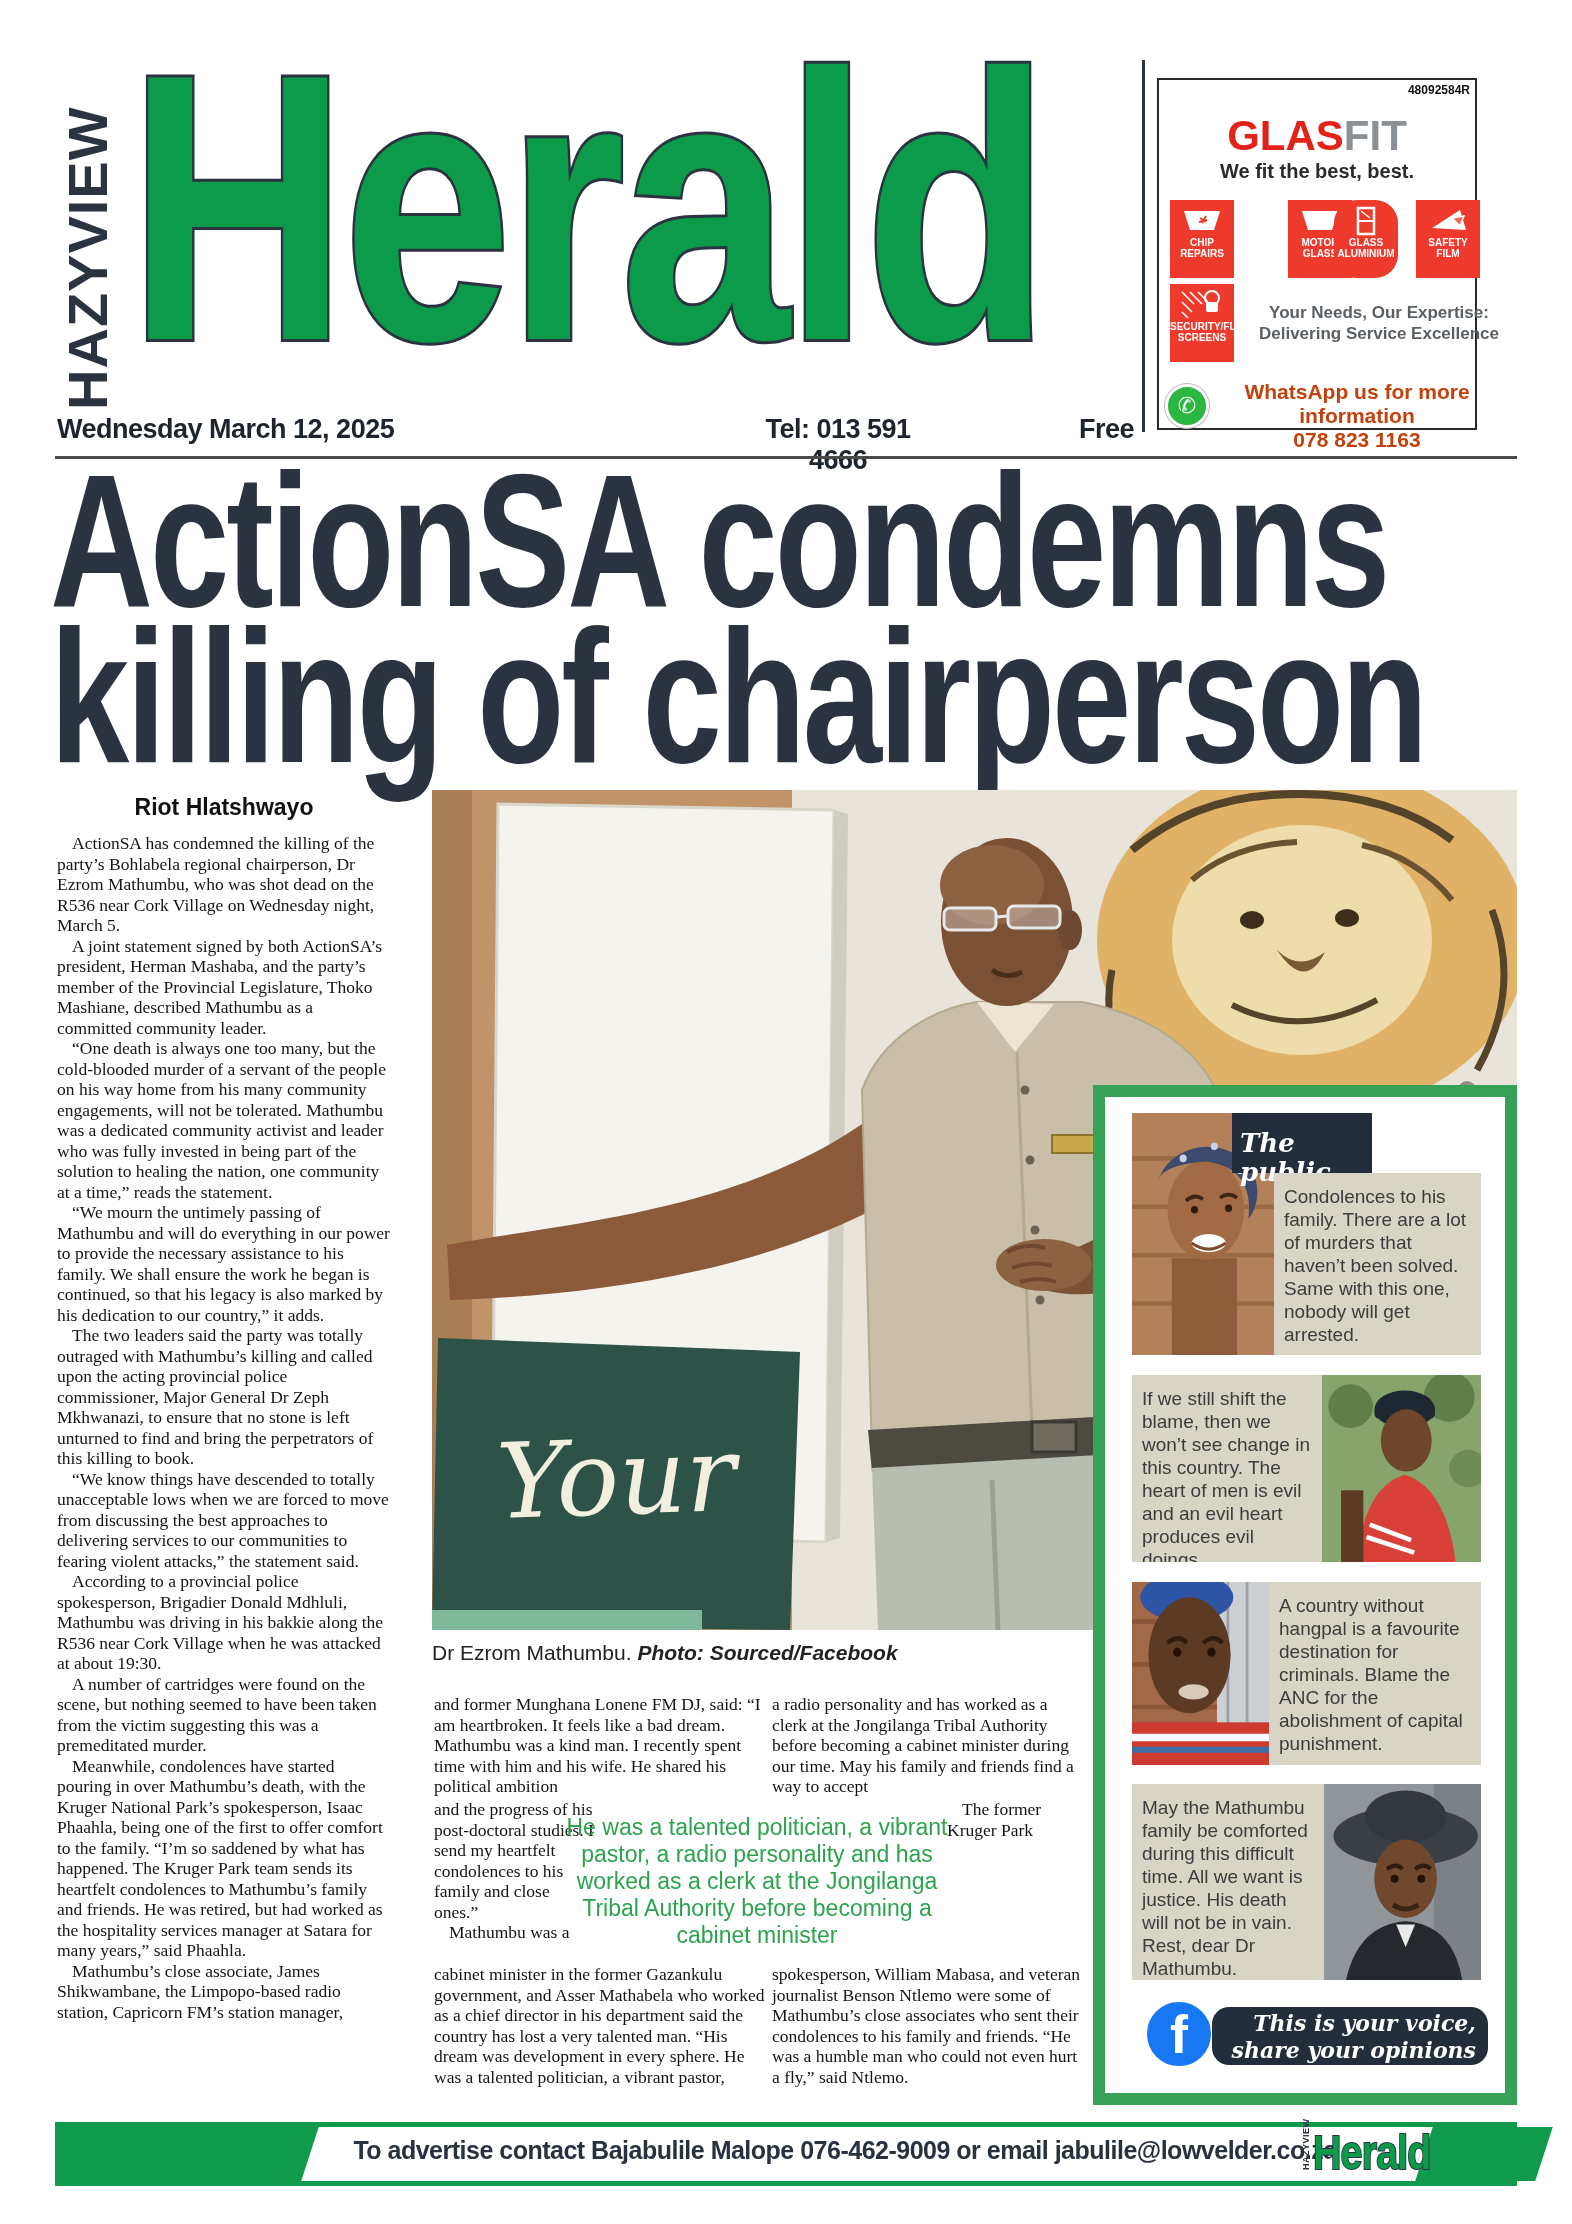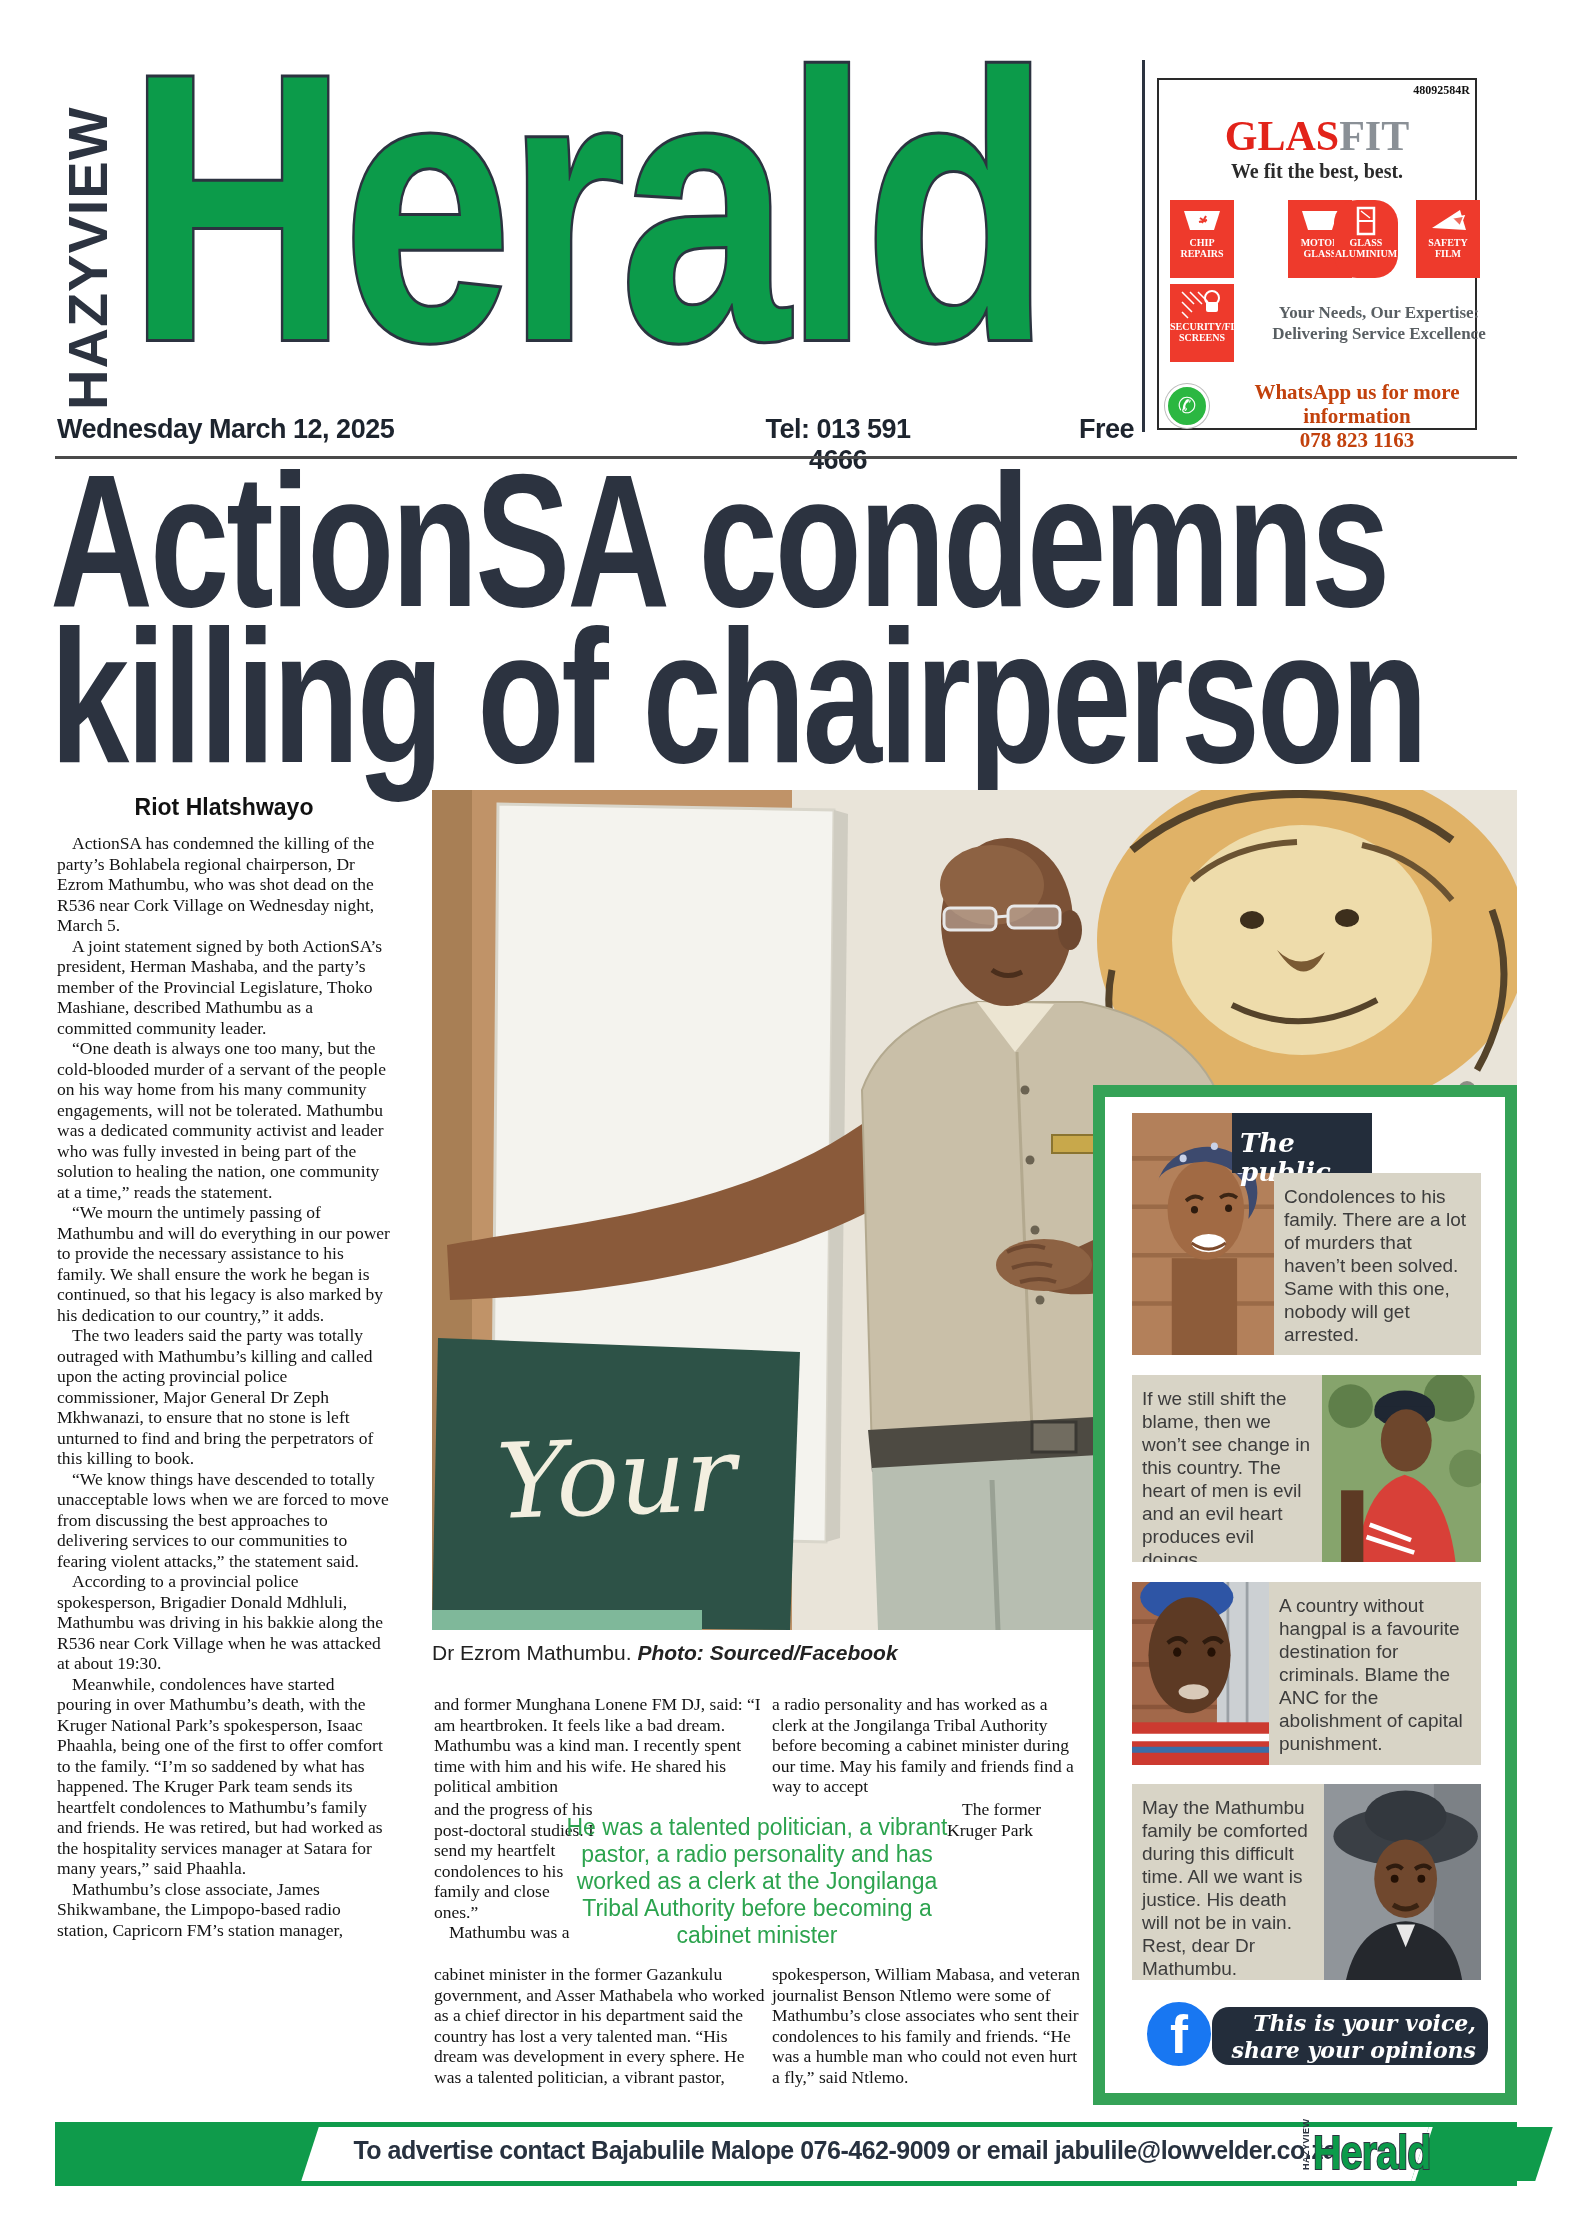--- a/index.html
+++ b/index.html
@@ -11,21 +11,21 @@
     font-weight:bold;font-size:56px;letter-spacing:1px;color:#2c3340;font-family:"Liberation Sans",sans-serif;}
   .herald-logo{left:128px;top:18px;font-weight:bold;font-size:380px;line-height:380px;color:#0c9b4a;
     -webkit-text-stroke:6px #2c3340;paint-order:stroke fill;letter-spacing:-6px;
     transform:scaleX(0.80);transform-origin:left top;white-space:nowrap;}
   .mast-divider{left:1142px;top:60px;width:3px;height:372px;background:#2c3340;}
 
   .date-row{top:414px;font-weight:bold;font-size:27px;color:#1d242e;letter-spacing:-0.5px;}
   .rule{left:55px;top:456px;width:1462px;height:3px;background:#4a4a4a;}
 
   
-  .ad{left:1157px;top:78px;width:320px;height:352px;border:2px solid #2a2a2a;background:#fff;box-sizing:border-box;font-family:Liberation Serif, serif;}
+  .ad{left:1157px;top:78px;width:320px;height:352px;border:2px solid #2a2a2a;background:#fff;box-sizing:border-box;}
   .ad-ref{position:absolute;top:3px;right:5px;font-size:12px;font-weight:bold;color:#111;}
   .ad-brand{position:absolute;top:32px;left:0;width:100%;text-align:center;font-size:42px;font-weight:800;letter-spacing:0px;}
   .ad-brand .glas{color:#e2231a;} .ad-brand .fit{color:#8a9096;}
   .ad-slogan{position:absolute;top:80px;left:0;width:100%;text-align:center;font-size:20px;font-weight:bold;color:#2b2b2b;}
   .tile{position:absolute;width:64px;height:78px;background:#ee3a2c;color:#fff;text-align:center;box-sizing:border-box;padding-top:4px;}
   .tile svg{display:block;margin:2px auto 2px auto;}
   .tile .lbl{font-size:10px;line-height:10.5px;font-weight:bold;}
   .ad-tagline{position:absolute;left:95px;top:222px;width:250px;text-align:center;color:#595f63;font-weight:bold;font-size:17px;line-height:21px;}
   .wa-row{position:absolute;left:6px;top:300px;width:344px;}
   .wa-circle{position:absolute;left:0;top:4px;width:38px;height:38px;border-radius:50%;background:#2bb741;border:3px solid #fff;
@@ -216,20 +216,21 @@
 <div class="abs byline">Riot Hlatshwayo</div>
 
 <div class="abs bodytext col1">
   <p>ActionSA has condemned the killing of the party’s Bohlabela regional chairperson, Dr Ezrom Mathumbu, who was shot dead on the R536 near Cork Village on Wednesday night, March 5.</p>
   <p>A joint statement signed by both ActionSA’s president, Herman Mashaba, and the party’s member of the Provincial Legislature, Thoko Mashiane, described Mathumbu as a committed community leader.</p>
   <p>“One death is always one too many, but the cold-blooded murder of a servant of the people on his way home from his many community engagements, will not be tolerated. Mathumbu was a dedicated community activist and leader who was fully invested in being part of the solution to healing the nation, one community at a time,” reads the statement.</p>
   <p>“We mourn the untimely passing of Mathumbu and will do everything in our power to provide the necessary assistance to his family. We shall ensure the work he began is continued, so that his legacy is also marked by his dedication to our country,” it adds.</p>
   <p>The two leaders said the party was totally outraged with Mathumbu’s killing and called upon the acting provincial police commissioner, Major General Dr Zeph Mkhwanazi, to ensure that no stone is left unturned to find and bring the perpetrators of this killing to book.</p>
   <p>“We know things have descended to totally unacceptable lows when we are forced to move from discussing the best approaches to delivering services to our communities to fearing violent attacks,” the statement said.</p>
   <p>According to a provincial police spokesperson, Brigadier Donald Mdhluli, Mathumbu was driving in his bakkie along the R536 near Cork Village when he was attacked at about 19:30.</p>
+  <p>A number of cartridges were found on the scene, but nothing seemed to have been taken from the victim suggesting this was a premeditated murder.</p>
   <p>Meanwhile, condolences have started pouring in over Mathumbu’s death, with the Kruger National Park’s spokesperson, Isaac Phaahla, being one of the first to offer comfort to the family. “I’m so saddened by what has happened. The Kruger Park team sends its heartfelt condolences to Mathumbu’s family and friends. He was retired, but had worked as the hospitality services manager at Satara for many years,” said Phaahla.</p>
   <p>Mathumbu’s close associate, James Shikwambane, the Limpopo-based radio station, Capricorn FM’s station manager,</p>
 </div>
 
 <div class="abs bodytext col2a">
   <p class="noindent">and former Munghana Lonene FM DJ, said: “I am heartbroken. It feels like a bad dream. Mathumbu was a kind man. I recently spent time with him and his wife. He shared his political ambition</p>
 </div>
 <div class="abs bodytext col2n">
   <p class="noindent">and the progress of his post-doctoral studies. I send my heartfelt condolences to his family and close ones.”</p>
   <p>Mathumbu was a</p>

